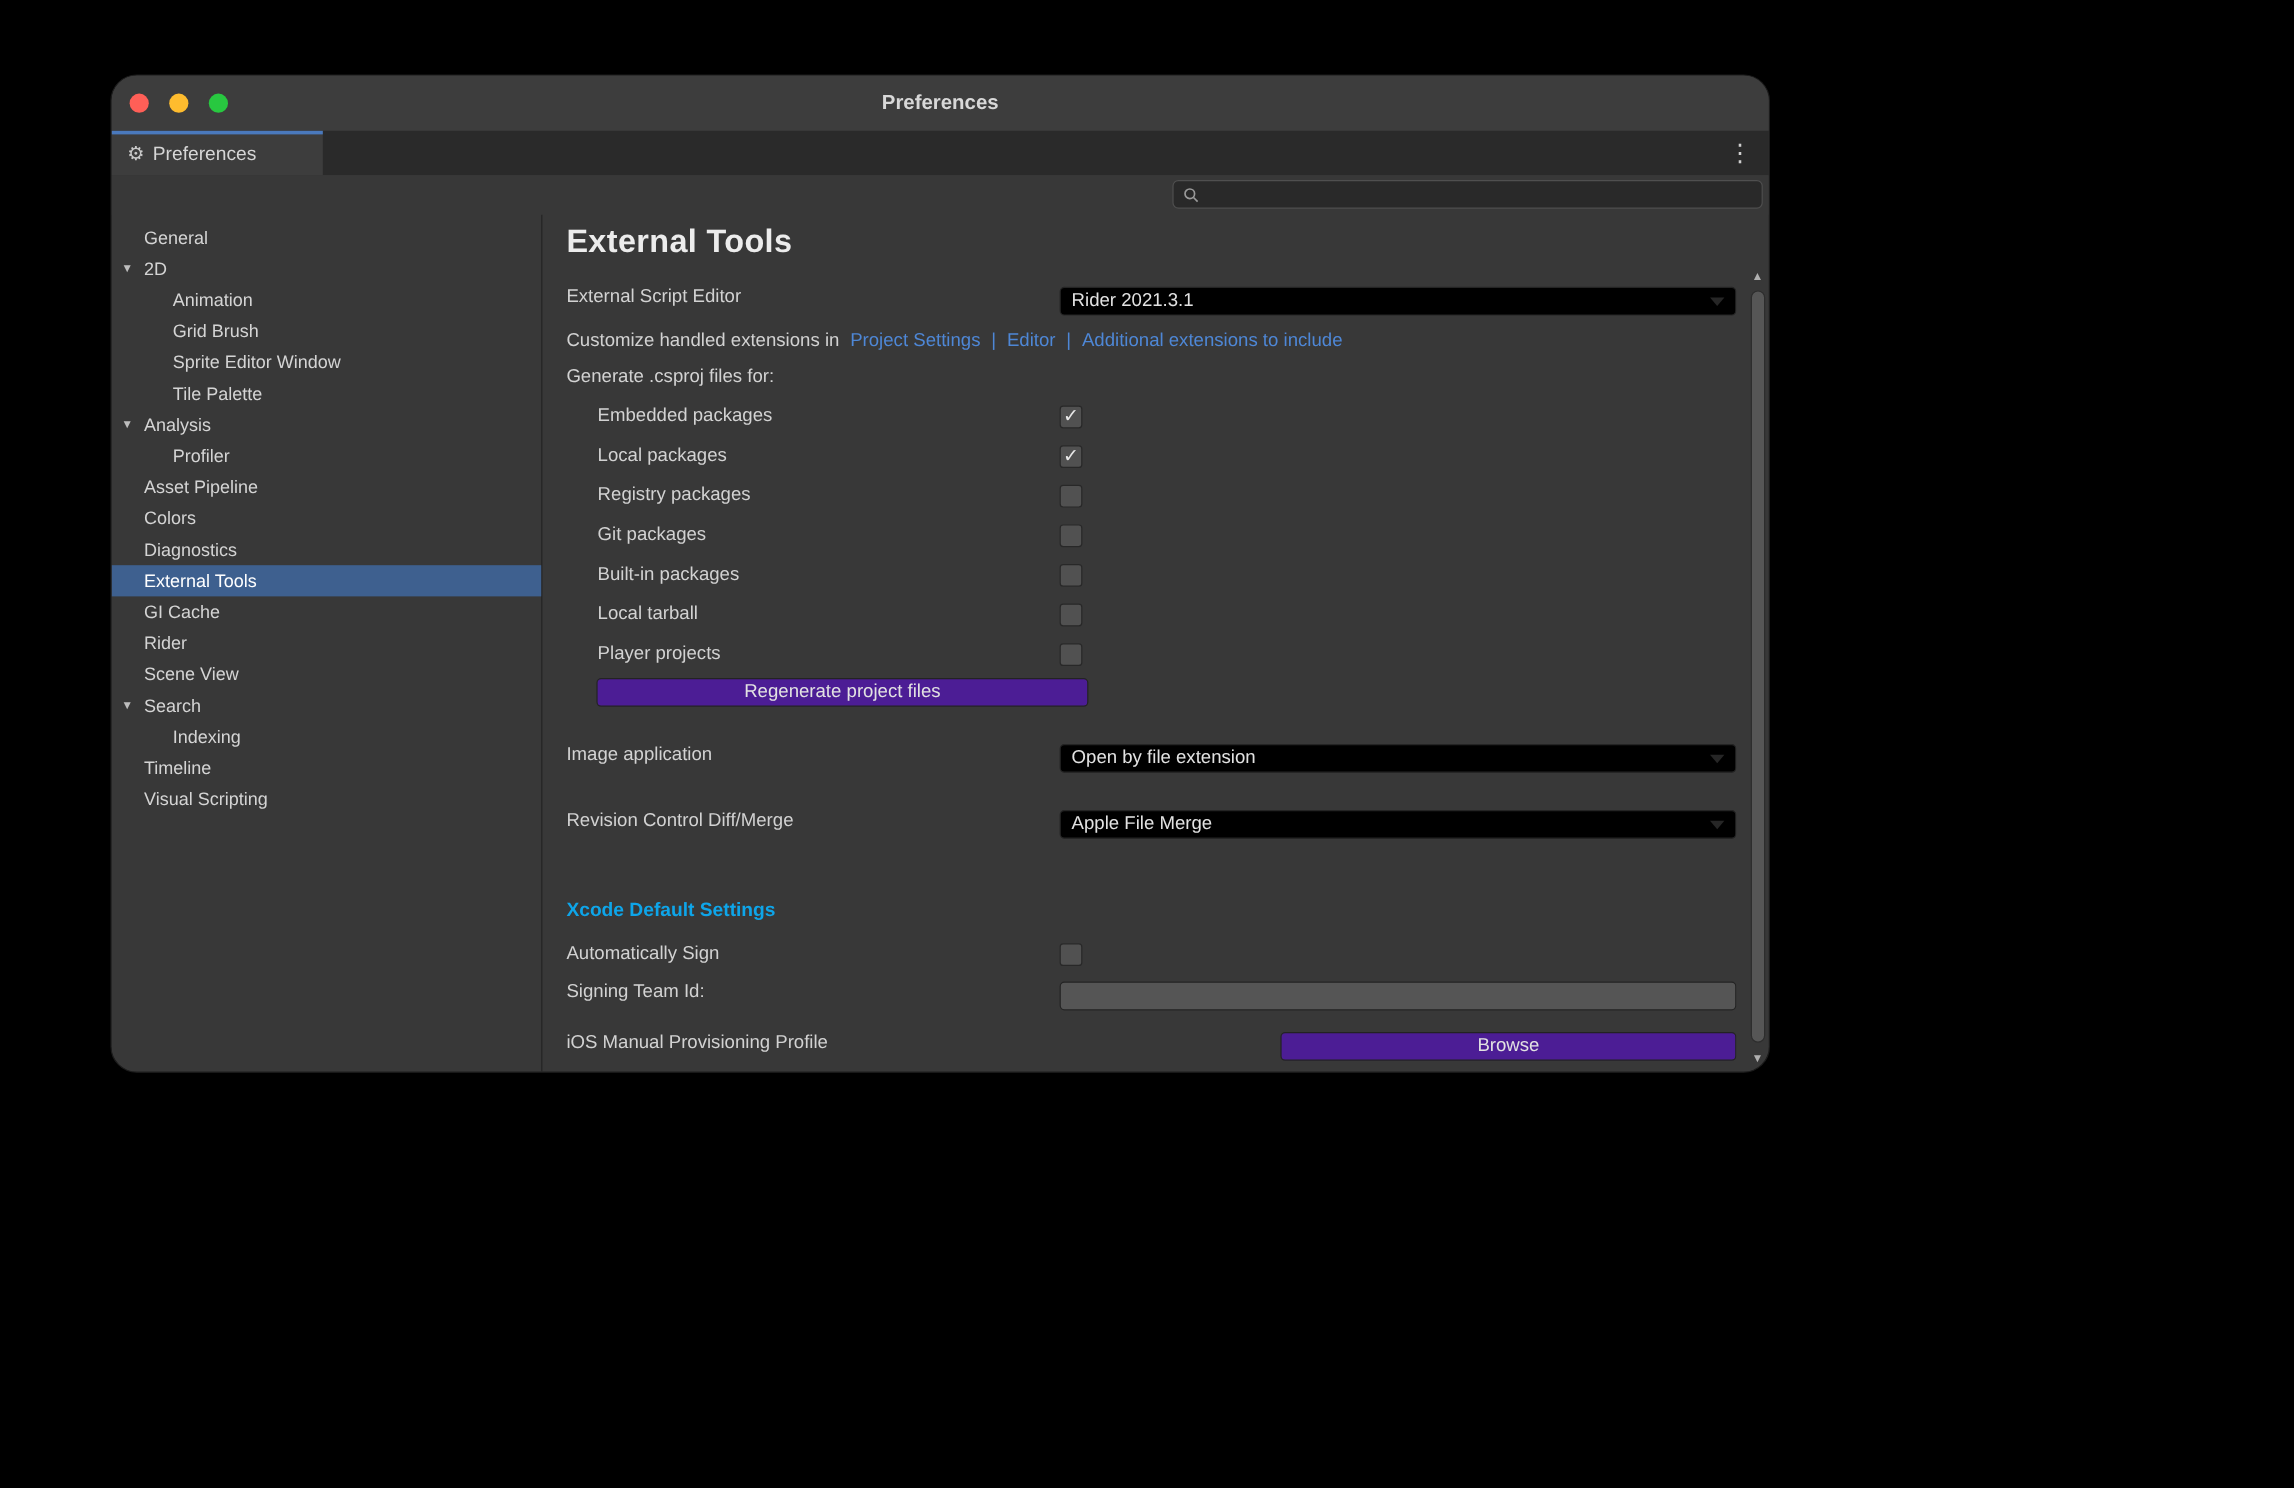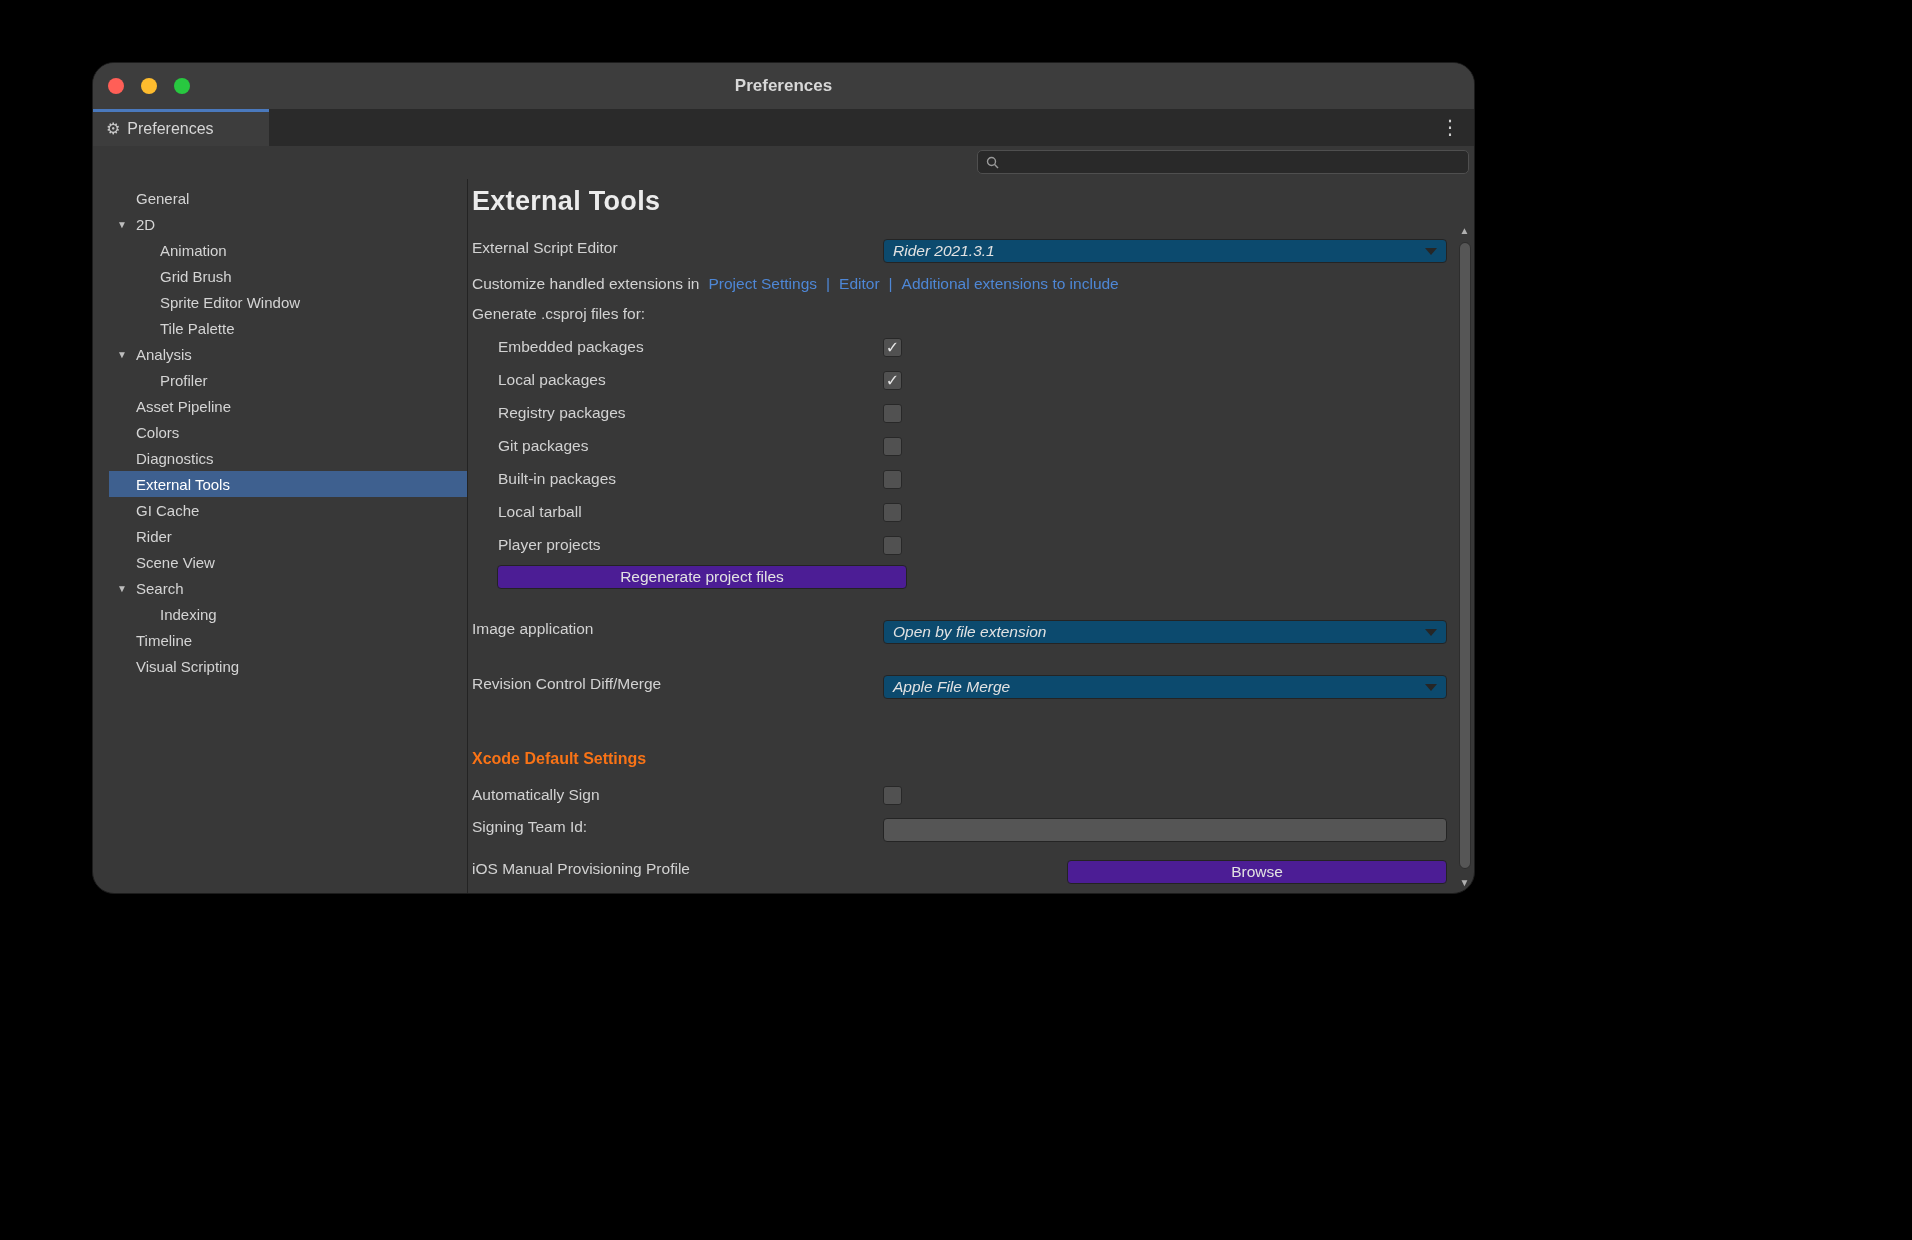--- a/index.html
+++ b/index.html
@@ -37,21 +37,21 @@
   }
   .searchbox input {
     flex: 1; background: transparent; border: none; outline: none;
     color: #d8d8d8; font-size: 14px; font-family: inherit;
   }
 
   
   .body { position: absolute; left: 0; top: 116px; right: 0; bottom: 0; }
 
   .sidebar {
-    position: absolute; left: 16px; top: 0; bottom: 0; width: 359px;
+    position: absolute; left: 0; top: 0; bottom: 0; width: 359px;
     border-right: 1px solid #232323; padding-top: 6px;
   }
   .sb-item { height: 26px; display: flex; align-items: center; color: #d4d4d4; font-size: 15px; }
   .sb-item.lvl0 { padding-left: 8px; }
   .sb-item.lvl1 { padding-left: 27px; }
   .sb-item.lvl2 { padding-left: 51px; }
   .arrow { width: 19px; font-size: 10px; color: #bdbdbd; }
   .sb-item.selected { background: #3e608f; color: #ffffff; }
 
   
@@ -68,39 +68,39 @@
 
   .mt22 { margin-top: 22px; } .mt9 { margin-top: 9px; } .mt5 { margin-top: 5px; }
   .mt25 { margin-top: 31px; } .mt48 { margin-top: 48px; } .mt15 { margin-top: 15px; }
   .mt8 { margin-top: 8px; } .mt18 { margin-top: 18px; }
 
   .customize { display: flex; align-items: center; height: 24px; gap: 9px; }
   .link { color: #4e87d6; cursor: pointer; }
   .link-sep { color: #4e87d6; }
 
   .dropdown {
-    width: 100%; height: 24px; background: #0c4a6e; border: 1px solid #242424; border-radius: 4px;
+    width: 100%; height: 24px; background: #000000; border: 1px solid #242424; border-radius: 4px;
     display: flex; align-items: center; justify-content: space-between; padding: 0 9px;
-    color: #e2e2e2; cursor: default; font-style: italic;
+    color: #e2e2e2; cursor: default;
   }
   .dd-arrow { width: 0; height: 0; border-left: 6px solid transparent; border-right: 6px solid transparent; border-top: 7px solid #262626; }
 
   .checkbox {
     width: 19px; height: 19px; background: #515151; border: 1px solid #282828; border-radius: 3px;
     display: flex; align-items: center; justify-content: center;
   }
   .checkbox.checked::after { content: "✓"; color: #e8e8e8; font-size: 16px; font-weight: bold; line-height: 1; }
 
   .btn {
     height: 24px; background: #4c1d95; border: 1px solid #232323; border-radius: 4px;
     color: #e2e2e2; font-size: 15.5px; display: flex; align-items: center; justify-content: center;
   }
   .regen-btn { margin-left: 25px; width: 410px; }
 
-  .section-heading { font-size: 16px; font-weight: bold; color: #f97316; height: 24px; line-height: 24px; }
+  .section-heading { font-size: 16px; font-weight: bold; color: #0ea5e9; height: 24px; line-height: 24px; }
 
   .textfield {
     width: 100%; height: 24px; background: #555555; border: 1px solid #242424; border-radius: 4px;
     color: #e2e2e2; font-size: 15px; padding: 0 8px; font-family: inherit; outline: none;
   }
 
   .browse-btn { margin-left: auto; width: 380px; }
 
   
   .scrollbar { position: absolute; right: 2px; top: 160px; bottom: 3px; width: 15px; }

